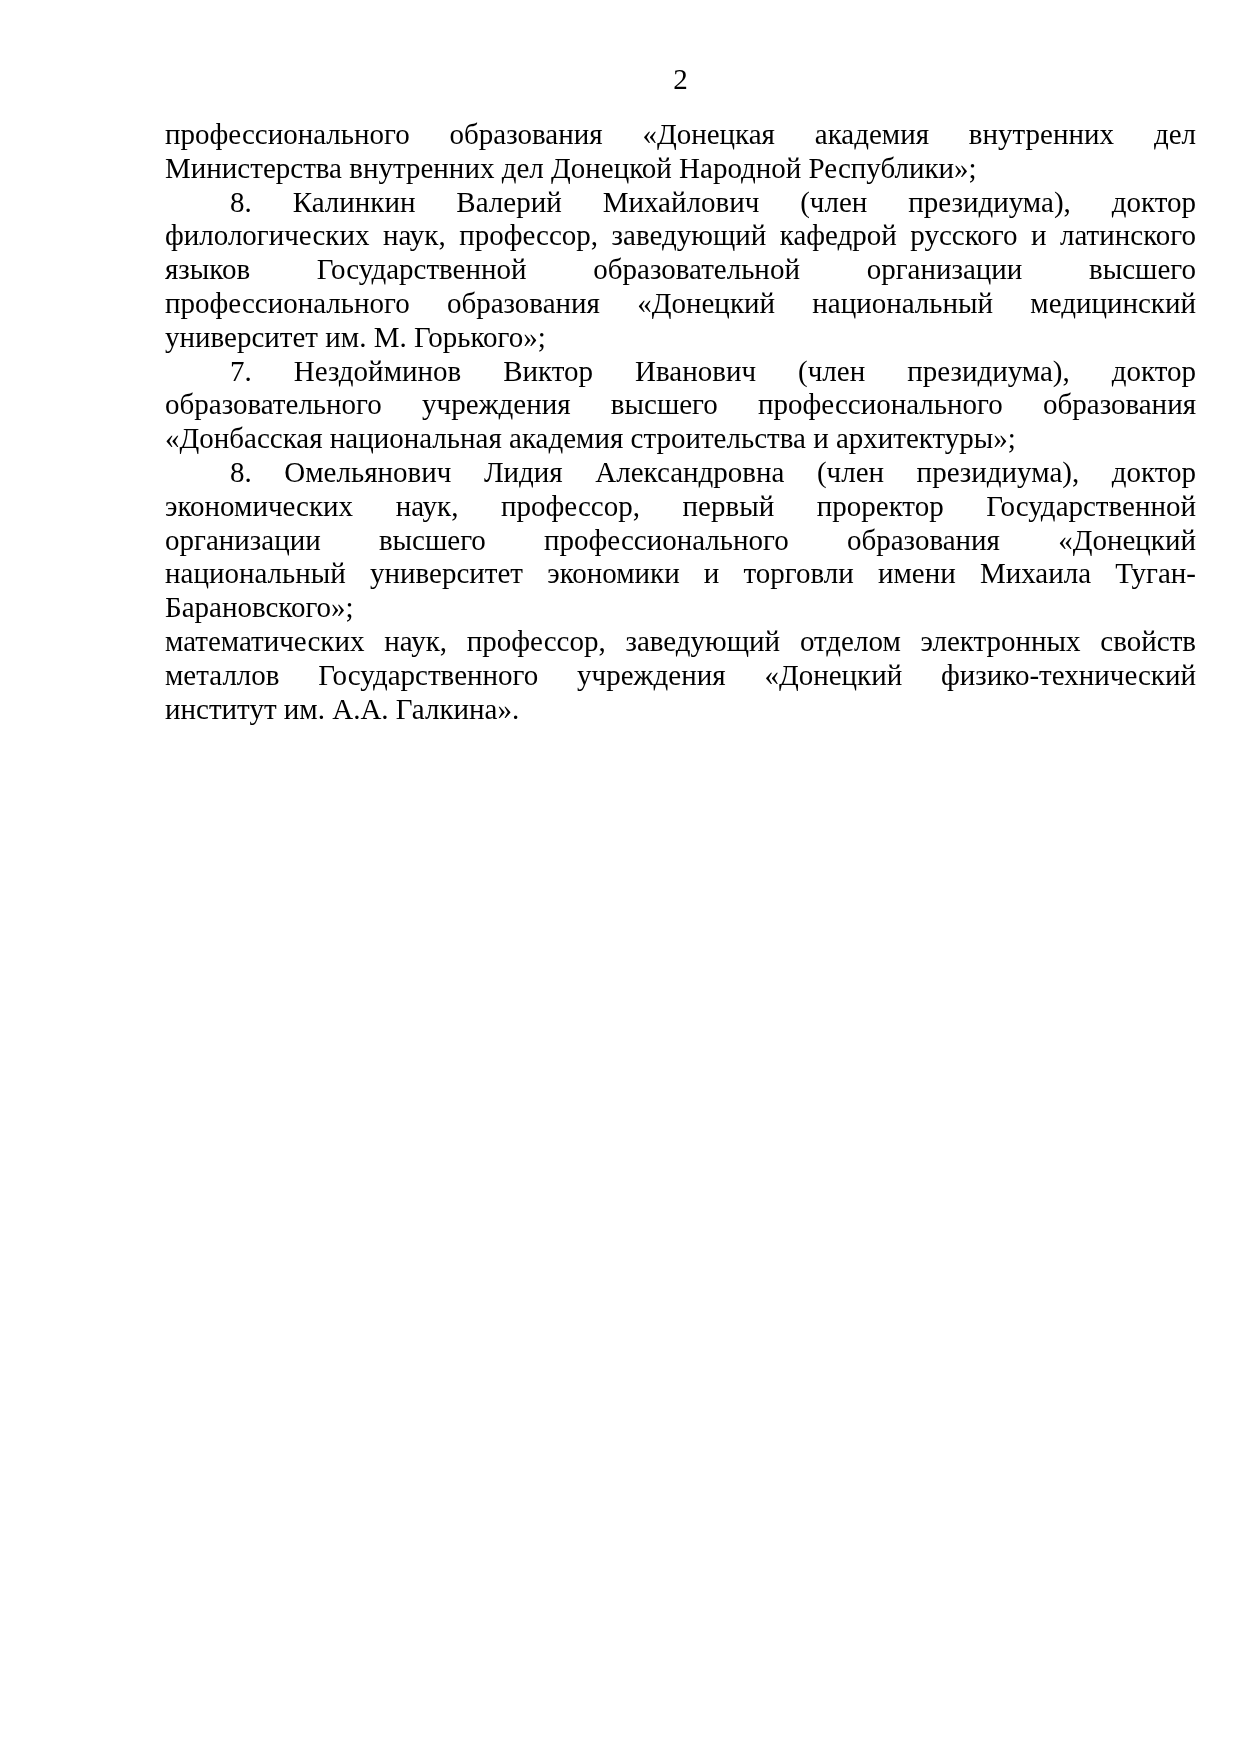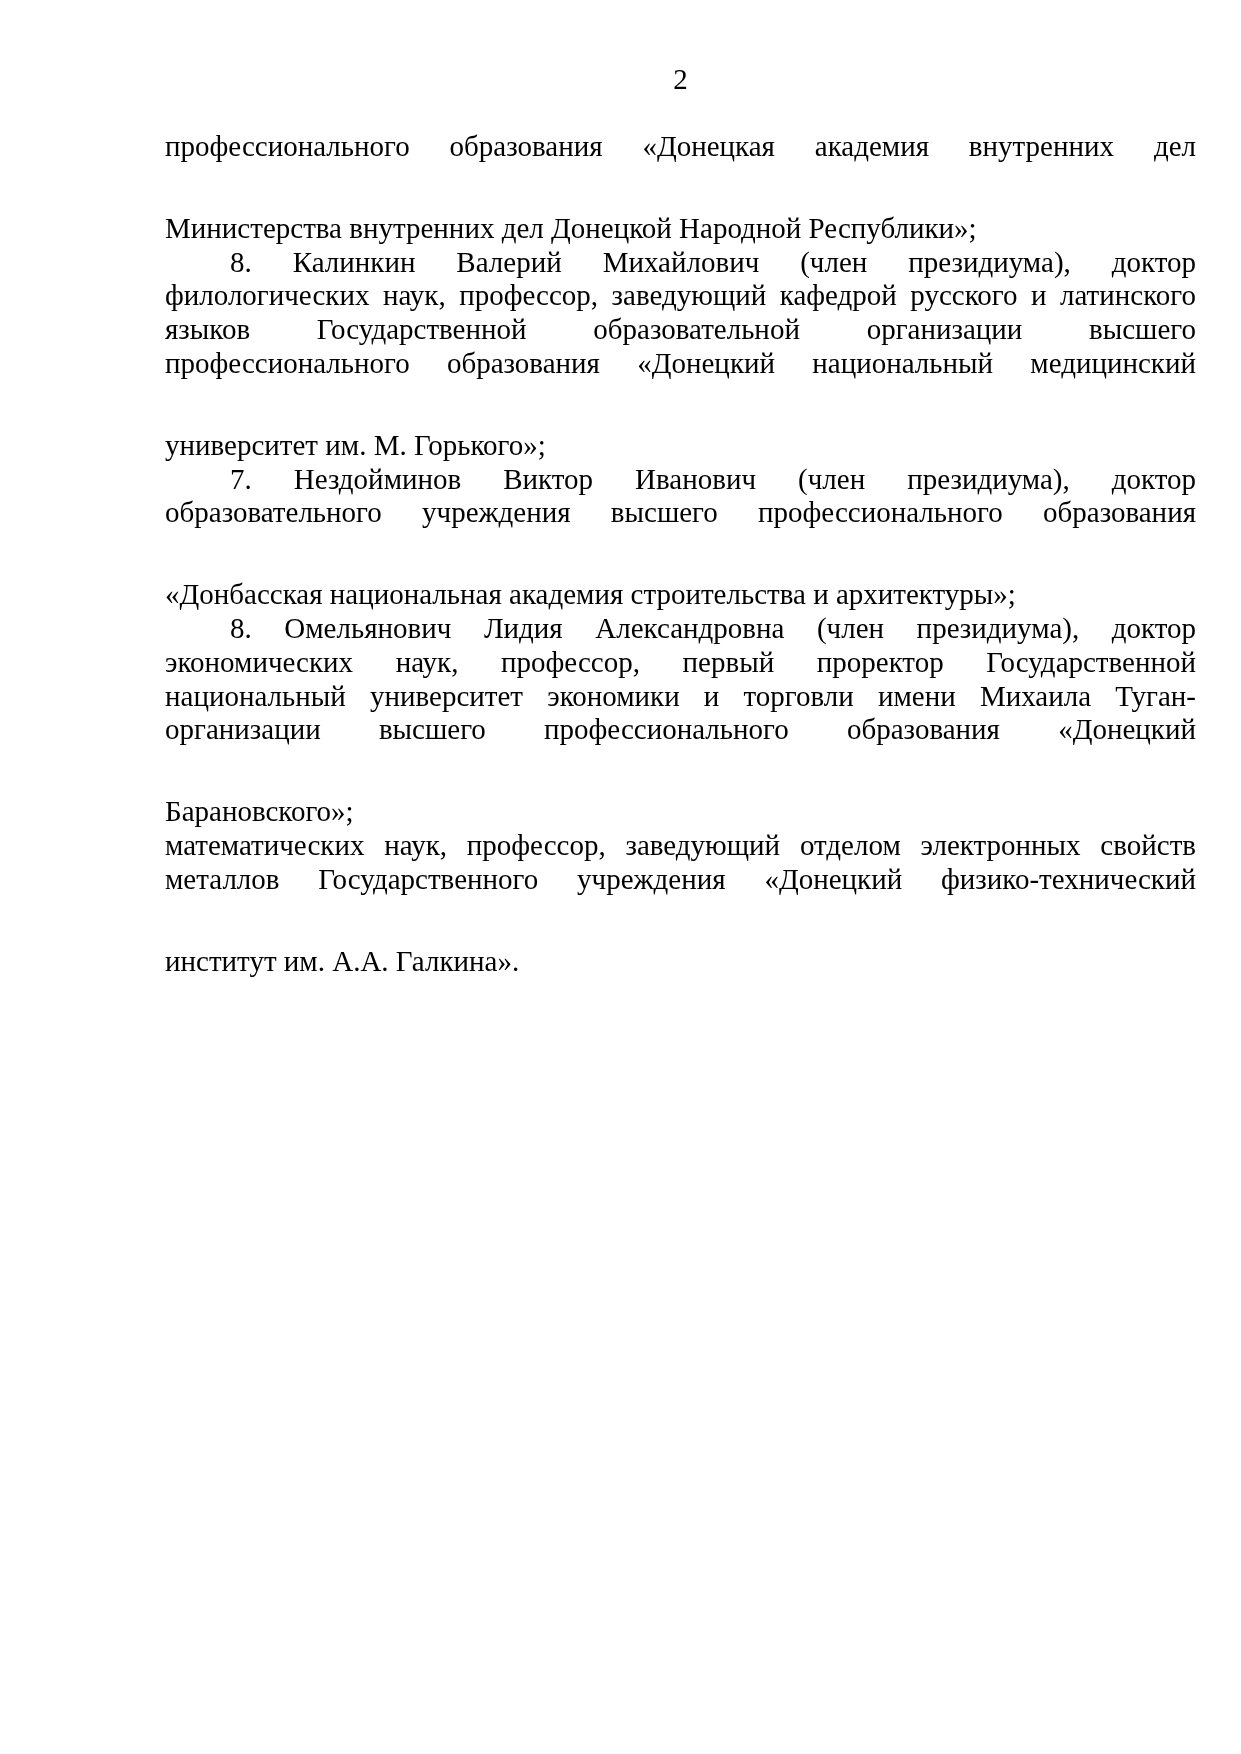--- a/index.html
+++ b/index.html
@@ -21,40 +21,39 @@
     top: 64px;
     left: 165px;
     width: 1031px;
     text-align: center;
     font-size: 29px;
     line-height: 31px;
     color: #000000;
   }
   .doc-body {
     position: absolute;
-    top: 130px;
+    top: 118px;
     left: 165px;
     width: 1031px;
     font-size: 29px;
     line-height: 33.8px;
     color: #000000;
   }
   .para {
     margin: 0;
     padding: 0;
   }
   .line {
     text-align: justify;
     text-align-last: justify;
     overflow: hidden;
     white-space: normal;
   }
   .line.end {
     text-align-last: left;
-    margin-top: 48px;
   }
   .line.ind {
     text-indent: 65px;
   }
 </style>
 </head>
 <body>
 
 <div class="page">
 
@@ -77,22 +76,22 @@
 
     <div class="para">
       <div class="line ind">7. Нездойминов Виктор Иванович (член президиума), доктор</div>
       <div class="line">образовательного учреждения высшего профессионального образования</div>
       <div class="line end">«Донбасская национальная академия строительства и архитектуры»;</div>
     </div>
 
     <div class="para">
       <div class="line ind">8. Омельянович Лидия Александровна (член президиума), доктор</div>
       <div class="line">экономических наук, профессор, первый проректор Государственной</div>
+      <div class="line">организации высшего профессионального образования «Донецкий</div>
       <div class="line">национальный университет экономики и торговли имени Михаила Туган-</div>
-      <div class="line">организации высшего профессионального образования «Донецкий</div>
       <div class="line end">Барановского»;</div>
     </div>
 
     <div class="para">
       <div class="line">математических наук, профессор, заведующий отделом электронных свойств</div>
       <div class="line">металлов Государственного учреждения «Донецкий физико-технический</div>
       <div class="line end">институт им. А.А. Галкина».</div>
     </div>
 
   </div>

